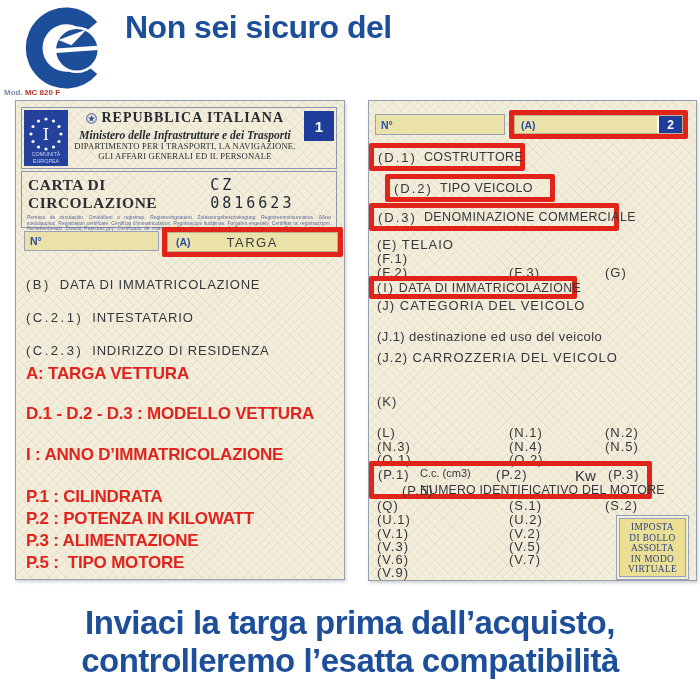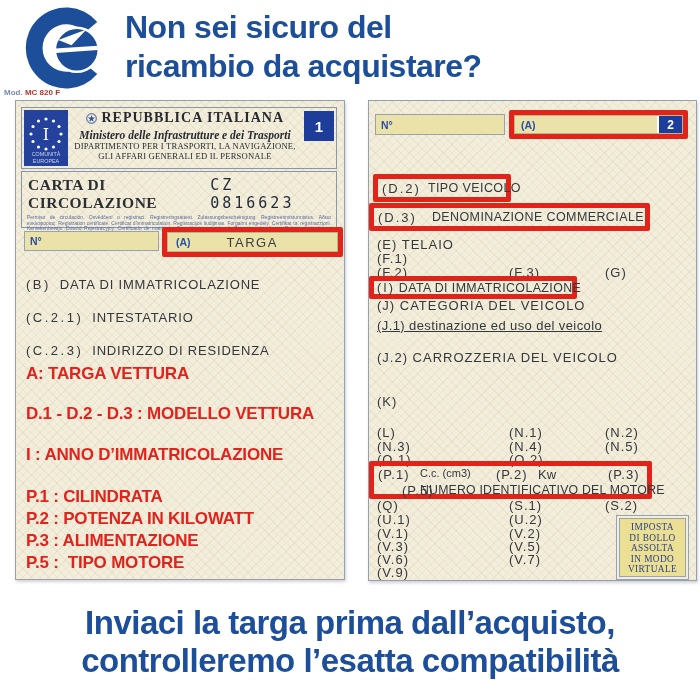--- a/index.html
+++ b/index.html
@@ -83,21 +83,20 @@
 <div class="logo">
   <svg viewBox="0 0 100 100" width="88" height="88">
     <path d="M83.2 20.4 A46 46 0 1 0 83.2 79.6 L68.7 67.4 A27 27 0 1 1 68.7 32.6 Z" fill="#1d4e99"></path>
     <circle cx="60" cy="52" r="25" fill="#1d4e99" stroke="#ffffff" stroke-width="3"></circle>
     <polygon points="39,41 71,29 54,47" fill="#ffffff"></polygon>
     <rect x="36" y="49" width="48" height="5" fill="#ffffff" transform="rotate(-4 60 52)"></rect>
   </svg>
 </div>
 <div class="title">
   <div>Non sei sicuro del</div>
-  <div>ricambio da acquistare?</div>
 </div>
 <div class="mod">
   <span class="p1">Mod.</span>
   <span class="p2">MC 820 F</span>
 </div>
 
 <div id="doc1" class="panel">
   <div class="hdr-box">
     <div class="eu">
       <svg viewBox="0 0 44 56" width="44" height="56">
@@ -178,44 +177,48 @@
     <span class="blue-lab">N°</span>
   </div>
   <div class="redbox" style="left:140px; top:9px; width:179px; height:29px;">
     <div class="yfill" style="padding-left:6px;">
       <span class="blue-lab">(A)</span>
       <span style="margin-left:auto; width:2px; height:100%; background:#ffffff;"></span>
       <span class="page-box" style="position:static; width:23px; height:100%; font-size:12px;">2</span>
     </div>
   </div>
 
-  <div class="hl" style="left:4px; top:73px; width:138px; height:28px;">
+  <div class="hl" style="left:0; top:42px; width:156px; height:28px;">
+    <span class="hcode">(D.1)</span>
+    <span class="hlab">COSTRUTTORE</span>
+  </div>
+  <div class="hl" style="left:16px; top:73px; width:170px; height:28px;">
     <span class="hcode">(D.2)</span>
     <span class="hlab">TIPO VEICOLO</span>
   </div>
-  <div class="hl" style="left:0; top:102px; width:281px; height:28px;gap:8px;">
+  <div class="hl" style="left:0; top:102px; width:250px; height:28px;">
     <span class="hcode">(D.3)</span>
     <span class="hlab">DENOMINAZIONE COMMERCIALE</span>
   </div>
 
   <div class="row" style="top:136px;"><span>(E) TELAIO</span></div>
   <div class="row" style="top:150px;"><span>(F.1)</span></div>
   <div class="row" style="top:164px;">
     <span>(F.2)</span>
     <span class="c2">(F.3)</span>
     <span class="c3">(G)</span>
   </div>
 
   <div class="hl" style="left:0; top:175px; width:208px; height:23px; padding:0 3px;">
     <span class="hcode" style="font-size:12.5px;">(I)</span>
     <span class="hlab" style="margin-left:4px; font-size:12.4px;">DATA DI IMMATRICOLAZIONE</span>
   </div>
 
   <div class="row" style="top:197px;"><span>(J) CATEGORIA DEL VEICOLO</span></div>
-  <div class="row" style="top:217px; letter-spacing:.4px;text-decoration:underline;"><span>(J.1) destinazione ed uso del veicolo</span></div>
+  <div class="row" style="top:228px; letter-spacing:.4px;"><span>(J.1) destinazione ed uso del veicolo</span></div>
   <div class="row" style="top:249px;"><span>(J.2) CARROZZERIA DEL VEICOLO</span></div>
   <div class="row" style="top:293px;"><span>(K)</span></div>
   <div class="row" style="top:324px;">
     <span>(L)</span>
     <span class="c2">(N.1)</span>
     <span class="c3">(N.2)</span>
   </div>
   <div class="row" style="top:338px;">
     <span>(N.3)</span>
     <span class="c2">(N.4)</span>
@@ -224,21 +227,21 @@
   <div class="row" style="top:351px;">
     <span>(O.1)</span>
     <span class="c2">(O.2)</span>
   </div>
 
   <div id="pbox" class="hl">
     <div class="pline">
       <span class="pl-c1 hcode" style="letter-spacing:1px;">(P.1)</span>
       <span class="pl-u1 u">C.c. (cm3)</span>
       <span class="pl-c2 hcode" style="letter-spacing:1px;">(P.2)</span>
-      <span class="pl-u2" style="font-size:13px;">Kw</span>
+      <span class="pl-u2" style="font-size:15px;margin-left:37px;">Kw</span>
       <span class="pl-c3 hcode" style="letter-spacing:1px;text-align:right;">(P.3)</span>
     </div>
     <div class="pline">
       <span class="pl-c1 hcode" style="letter-spacing:1px;margin-left:24px;">(P.5)</span>
       <span class="pl-l5">NUMERO IDENTIFICATIVO DEL MOTORE</span>
     </div>
   </div>
 
   <div class="row" style="top:397px;">
     <span>(Q)</span>

